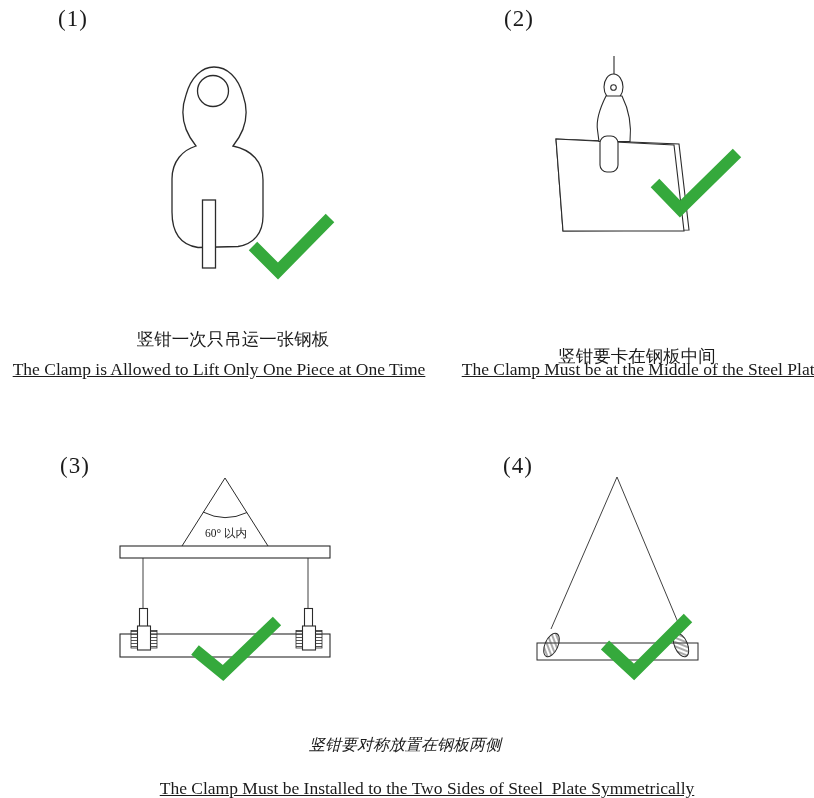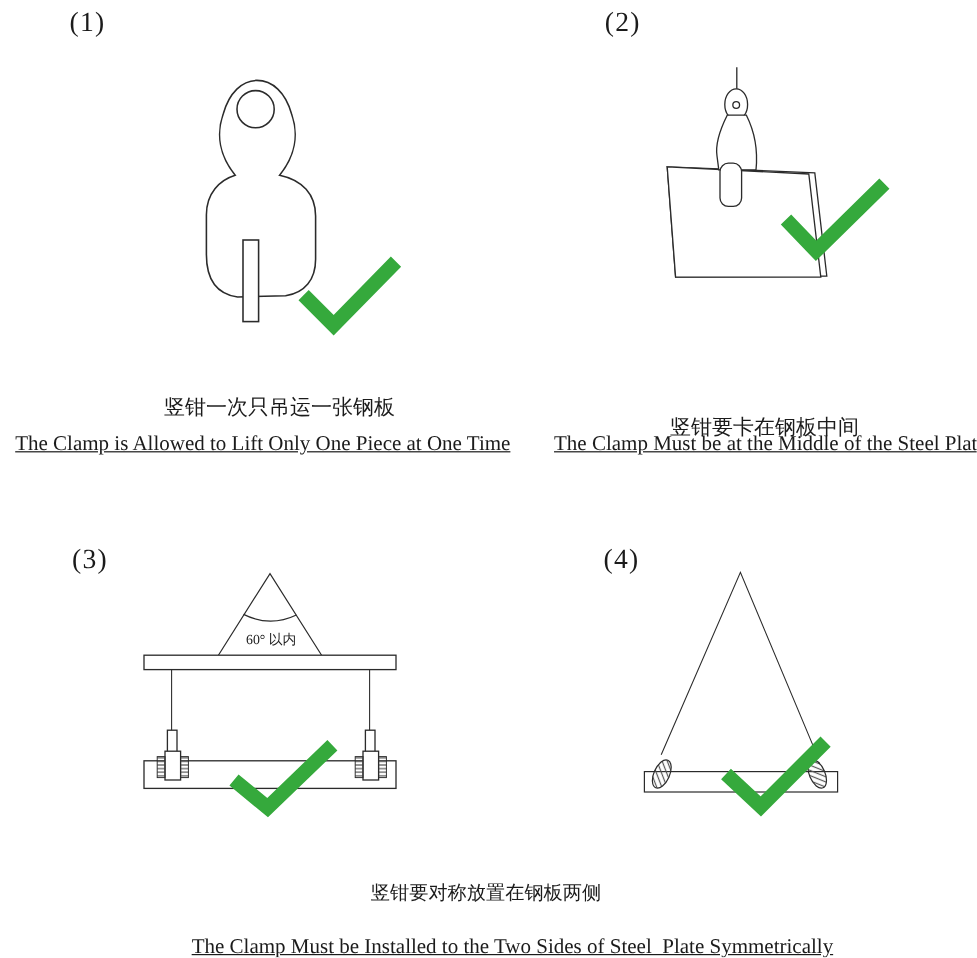--- a/index.html
+++ b/index.html
@@ -112,16 +112,16 @@
       <ellipse cx="681" cy="645" rx="6.5" ry="12.5" fill="url(#h4)" stroke="#2b2b2b" stroke-width="1"></ellipse>
     </g>
     <polyline points="605,645 634,672 688,618" fill="none" stroke="#35a93c" stroke-width="12" stroke-linejoin="miter"></polyline>
   </svg>
 
   <div class="cap cap-zh" style="left:233px; top:329px;">竖钳一次只吊运一张钢板</div>
   <div class="cap cap-en" style="left:219px; top:359px;">The Clamp is Allowed to Lift Only One Piece at One Time</div>
   <div class="cap cap-zh" style="left:637px; top:346px;">竖钳要卡在钢板中间</div>
   <div class="cap cap-en" style="left:642px; top:359px;">The Clamp Must be at the Middle of the Steel Plate</div>
 
-  <div class="cap cap-zh-sm" style="left:405px; top:736px;">竖钳要对称放置在钢板两侧</div>
+  <div class="cap cap-zh-sm" style="left:405px; top:736px;font-style:italic;">竖钳要对称放置在钢板两侧</div>
   <div class="cap cap-en" style="left:427px; top:765px;margin-top:13px;">The Clamp Must be Installed to the Two Sides of Steel  Plate Symmetrically</div>
 
 </div>
 
 </body></html>

